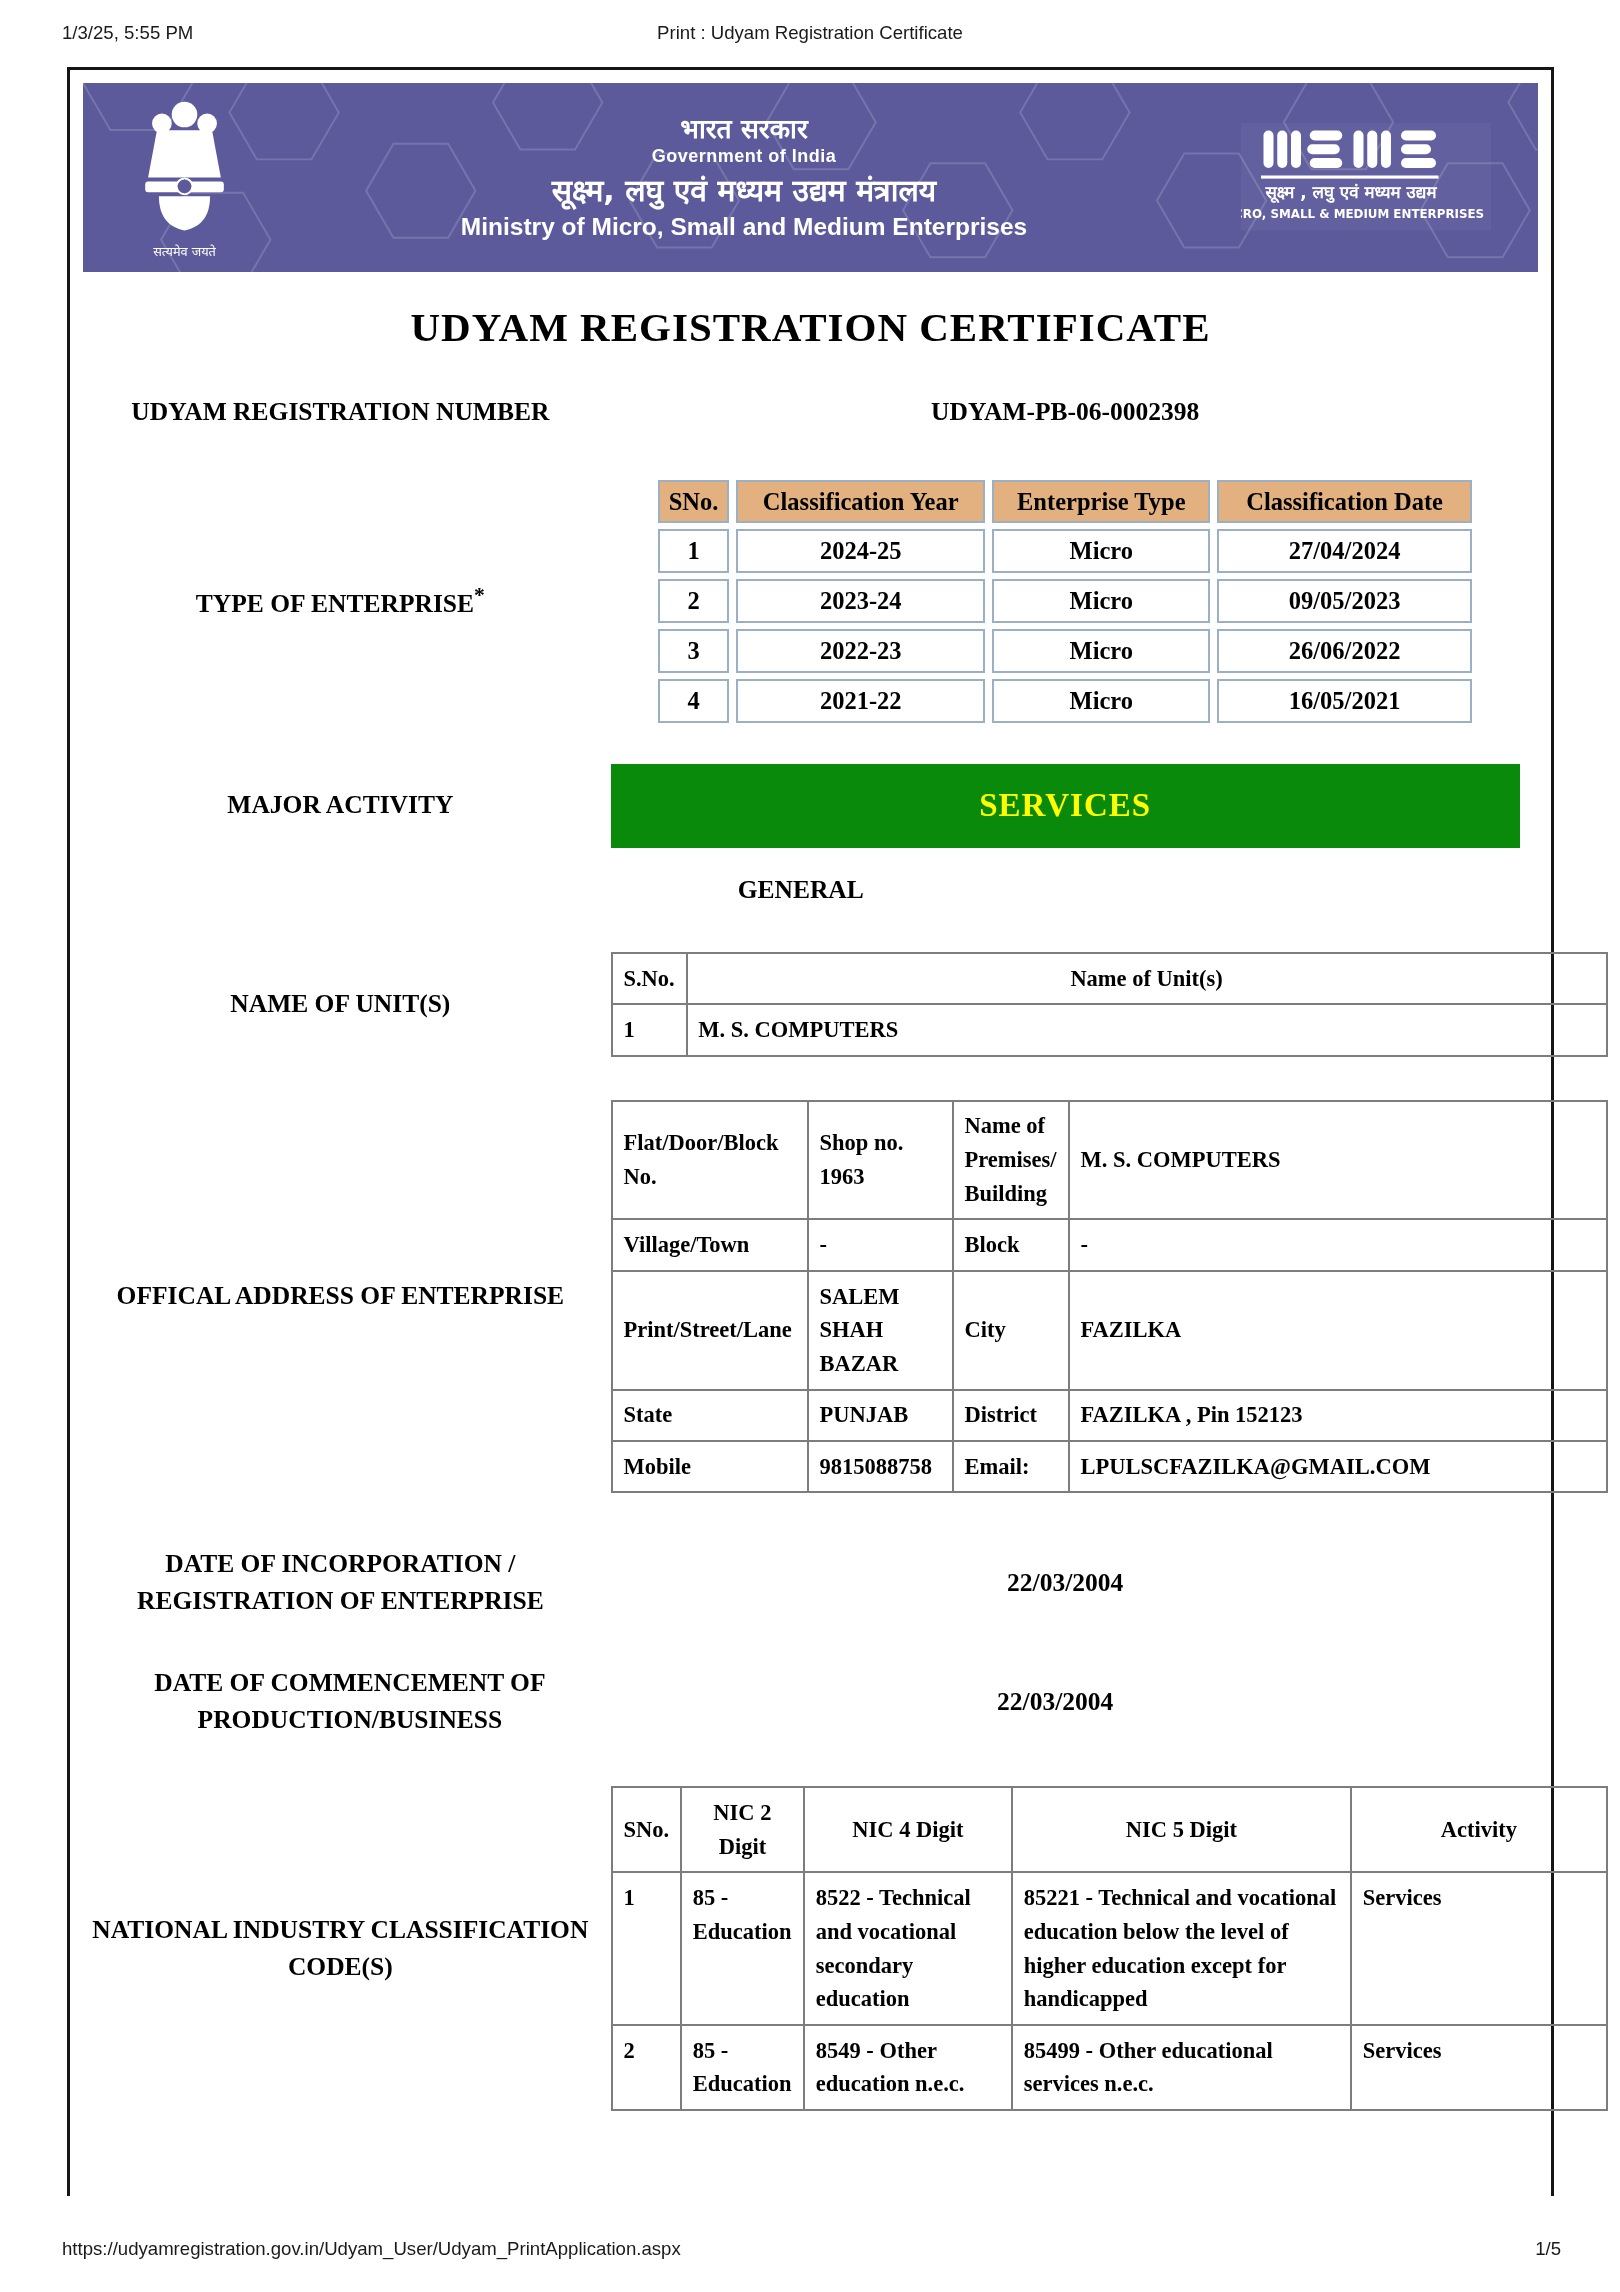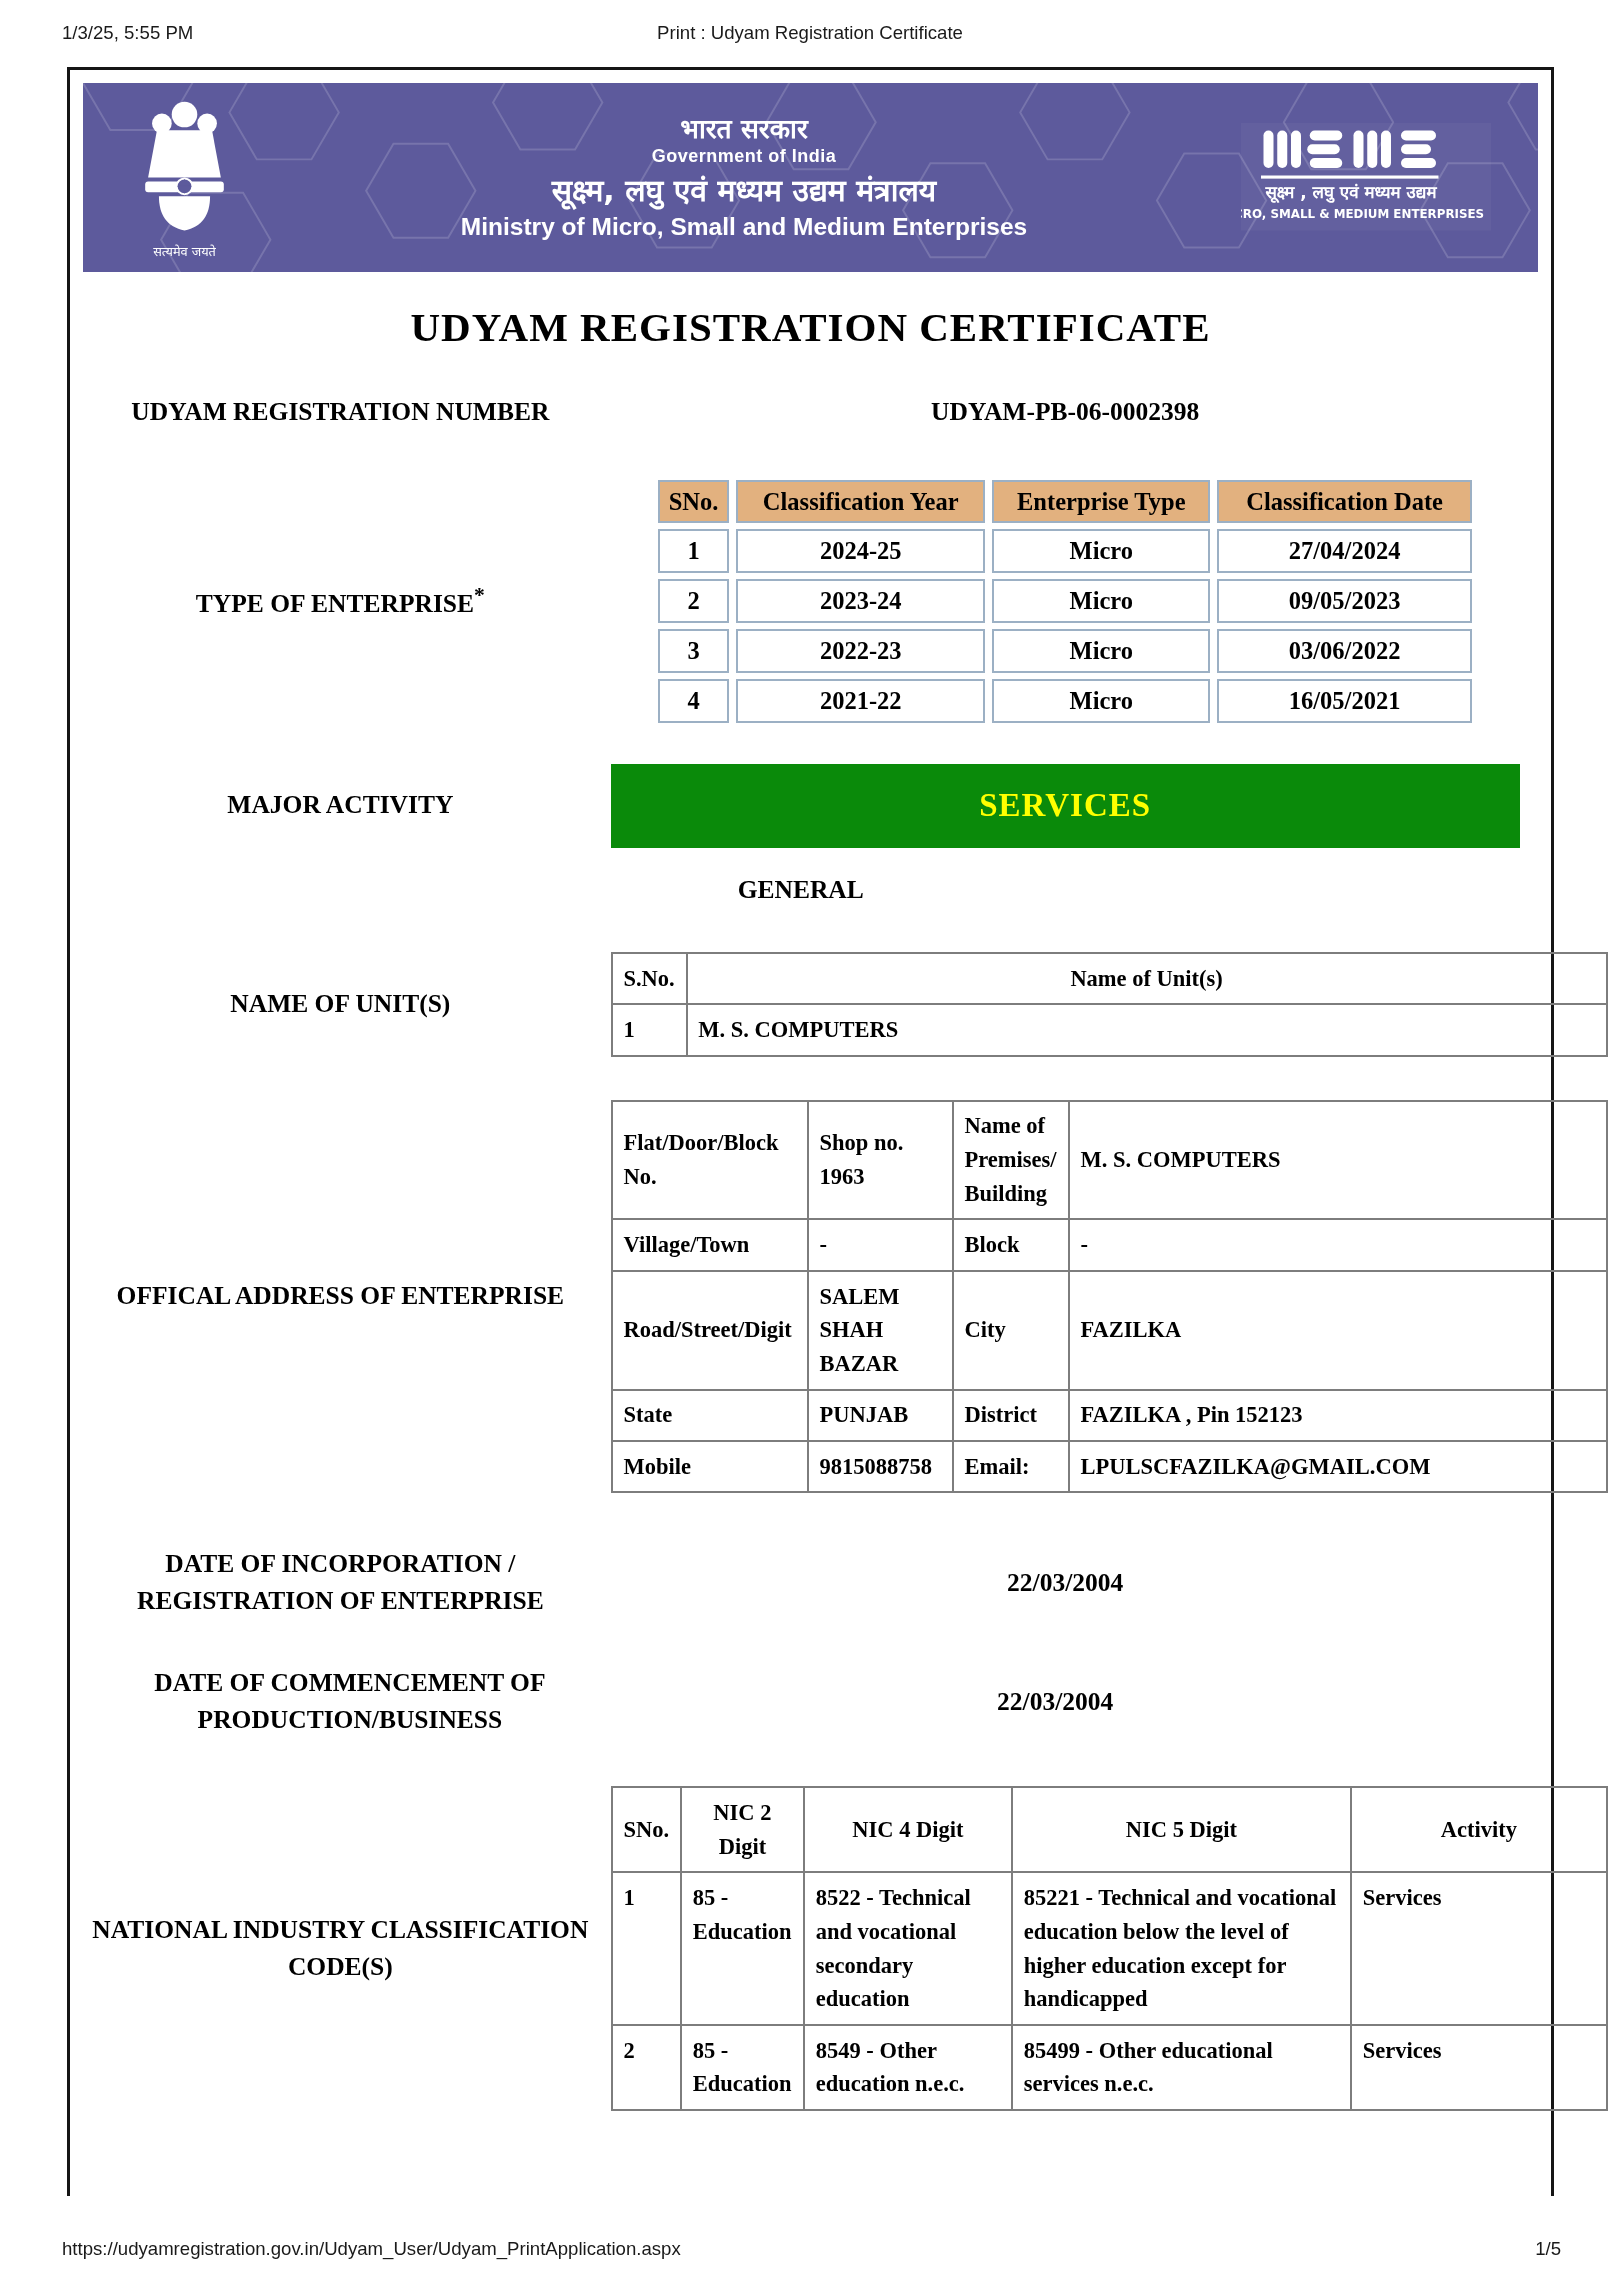--- a/index.html
+++ b/index.html
@@ -195,21 +195,21 @@
           <tr>
             <td>2</td>
             <td>2023-24</td>
             <td>Micro</td>
             <td>09/05/2023</td>
           </tr>
           <tr>
             <td>3</td>
             <td>2022-23</td>
             <td>Micro</td>
-            <td>03/06/2022</td>
+            <td>26/06/2022</td>
           </tr>
           <tr>
             <td>4</td>
             <td>2021-22</td>
             <td>Micro</td>
             <td>16/05/2021</td>
           </tr>
         </tbody>
           </table>
       </div>
@@ -269,21 +269,21 @@
             <td>Name of Premises/ Building</td>
             <td>M. S. COMPUTERS</td>
           </tr>
           <tr>
             <td>Village/Town</td>
             <td>-</td>
             <td>Block</td>
             <td>-</td>
           </tr>
           <tr>
-            <td>Road/Street/Digit</td>
+            <td>Print/Street/Lane</td>
             <td>SALEM SHAH BAZAR</td>
             <td>City</td>
             <td>FAZILKA</td>
           </tr>
           <tr>
             <td>State</td>
             <td>PUNJAB</td>
             <td>District</td>
             <td>FAZILKA , Pin 152123</td>
           </tr>

